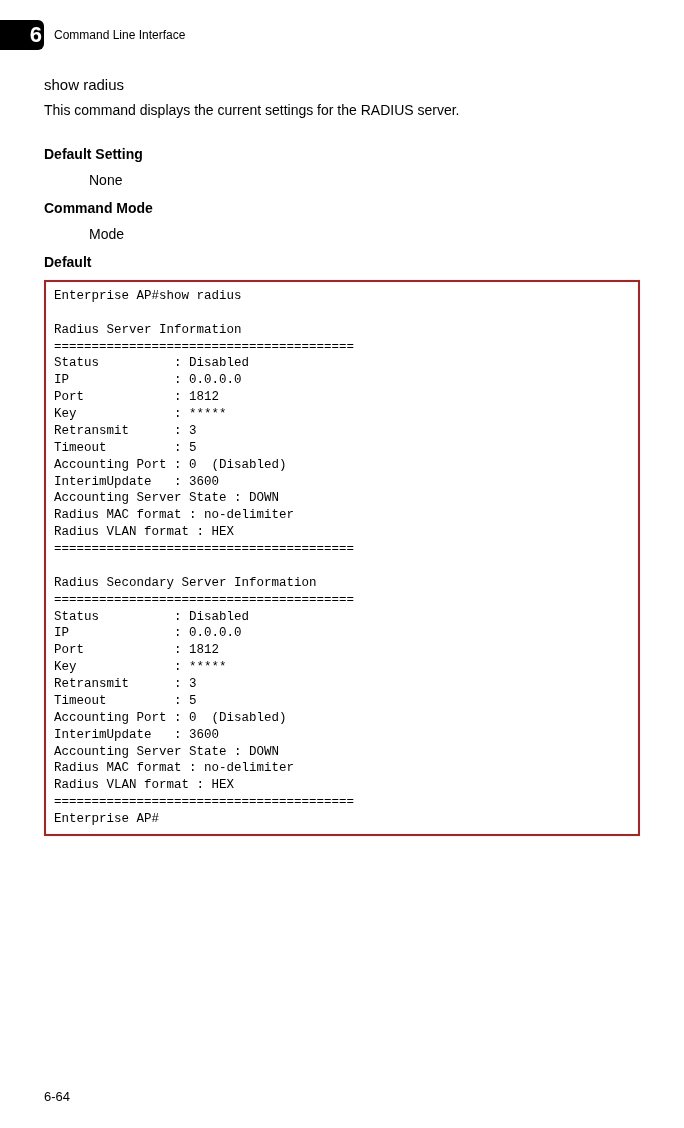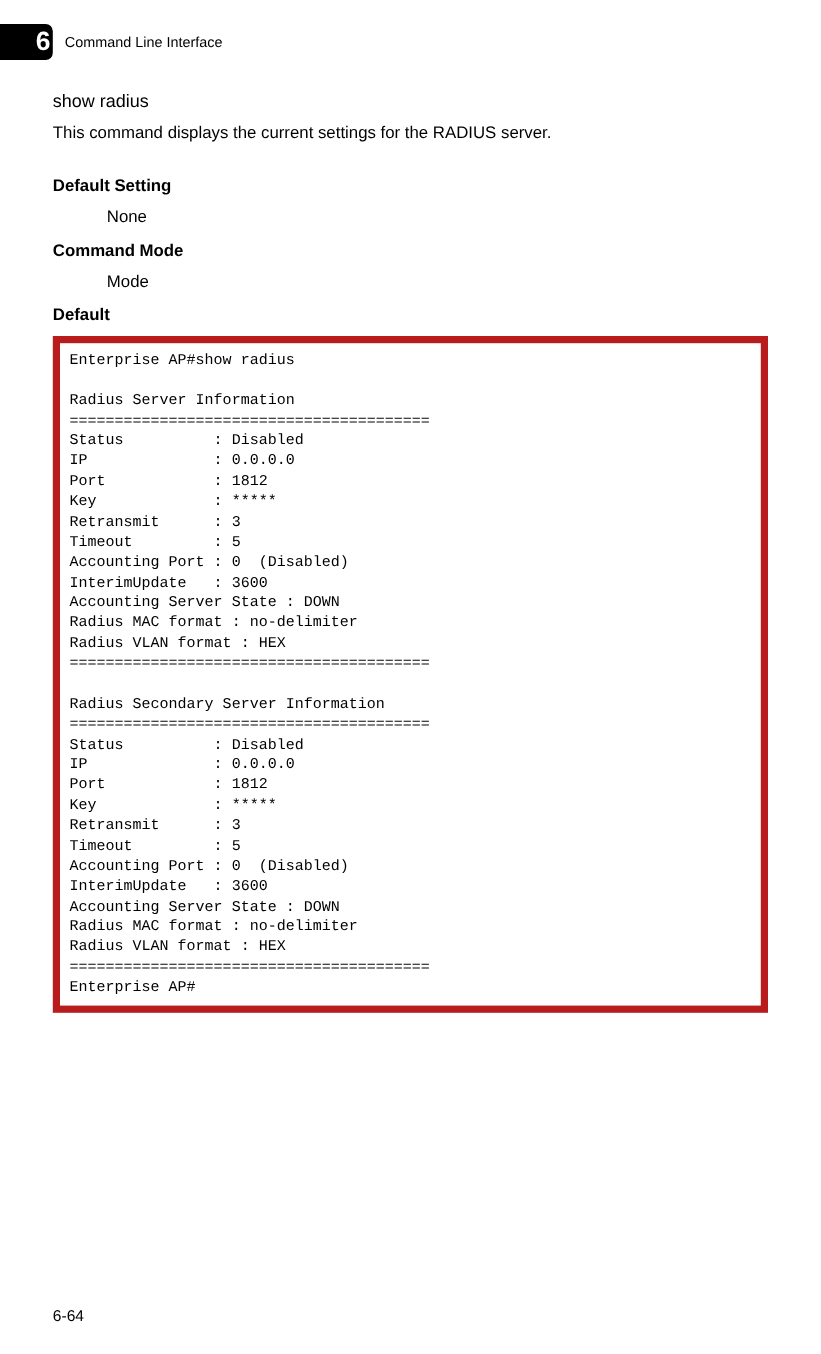--- a/index.html
+++ b/index.html
@@ -53,21 +53,21 @@
     font-size: 14px;
     font-weight: bold;
     margin-bottom: 10px;
   }
   .section-val {
     font-size: 14px;
     margin-left: 45px;
     margin-bottom: 12px;
   }
   .terminal-box {
-    border: 6px solid #b91c1c;
+    border: 2px solid #b91c1c;
     padding: 6px 8px;
     font-family: "Courier New", monospace;
     font-size: 12.5px;
     line-height: 1.35;
     white-space: pre;
     margin-top: 4px;
   }
   .page-num {
     position: absolute;
     bottom: 24px;

